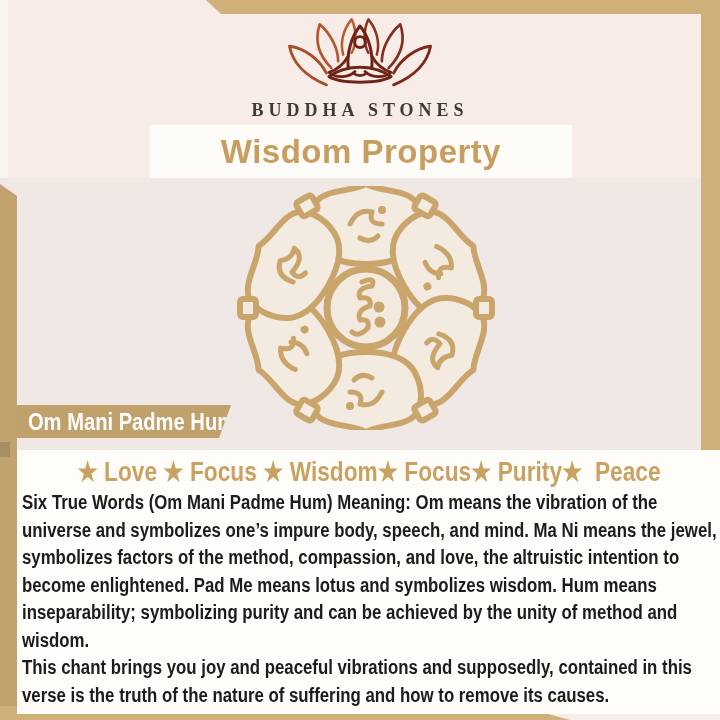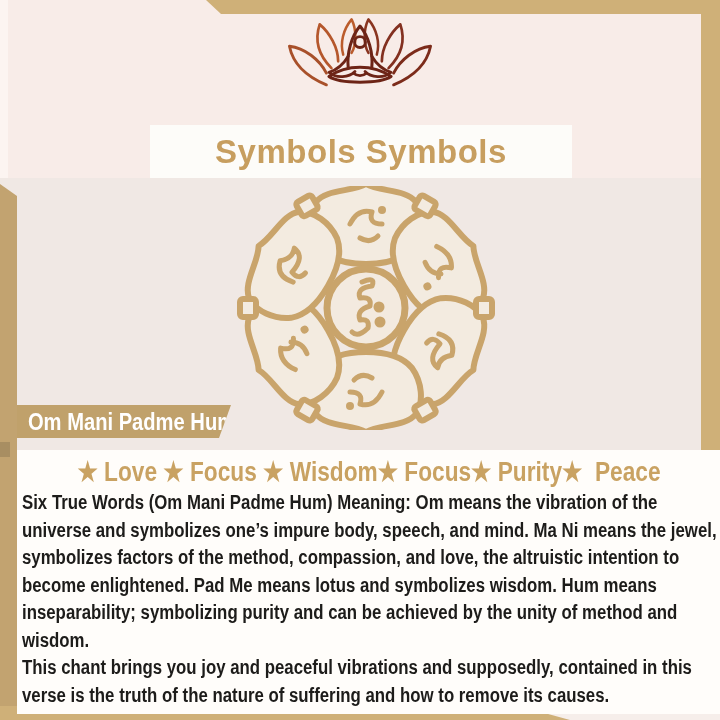--- a/index.html
+++ b/index.html
@@ -75,23 +75,24 @@
       <path d="M120,46 C124,32 120,16 110,4 C104,16 104,34 110,44" stroke="#8a3520" stroke-width="3"></path>
 
       <circle cx="100" cy="31" r="6.5" stroke="#6d2416" stroke-width="3.4"></circle>
       <path d="M86,62 C84,44 90,24 100,12 C110,24 116,44 114,62" stroke="#6d2416" stroke-width="3.6"></path>
       <path d="M86,48 C80,58 74,64 63,67 C72,75 87,73 94,66" stroke="#6d2416" stroke-width="3.4"></path>
       <path d="M114,48 C120,58 126,64 137,67 C128,75 113,73 106,66" stroke="#6d2416" stroke-width="3.4"></path>
       <path d="M63,72 C76,81 124,81 137,72 C124,63 112,61 100,61 C88,61 76,63 63,72 Z" stroke="#6d2416" stroke-width="3.6"></path>
       <path d="M92,68 q8,6 16,0" stroke="#6d2416" stroke-width="3"></path>
     </g>
   </svg>
+  <div class="brand-name">BUDDHA STONES</div>
 
   <div class="banner">
-    <span class="banner-title">Symbols Symbols</span>
+    <span class="banner-title">Wisdom Property</span>
   </div>
 
   <svg class="mandala" viewBox="0 0 270 244">
     <g transform="translate(135,122)" fill="none" stroke="#c9a46b" stroke-linecap="round" stroke-linejoin="round">
 
       <g id="p0">
         <path d="M0,-44 C20,-44 36,-48 46,-60 C56,-74 58,-94 50,-106 C40,-119 14,-116 0,-124 C-14,-116 -40,-119 -50,-106 C-58,-94 -56,-74 -46,-60 C-36,-48 -20,-44 0,-44 Z" fill="#f3ebe0" stroke-width="6"></path>
         <path d="M-16,-84 q8,-16 22,-12 q-4,12 10,12 M-6,-70 q10,6 18,-2" stroke-width="5"></path>
         <circle cx="16" cy="-98" r="4" fill="#c9a46b" stroke="none"></circle>
       </g>

